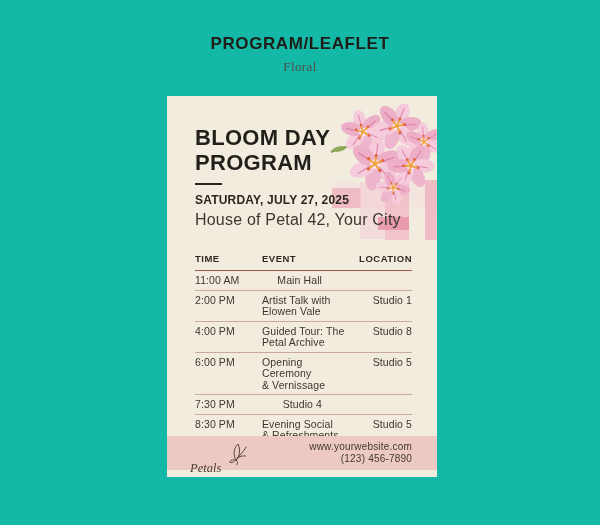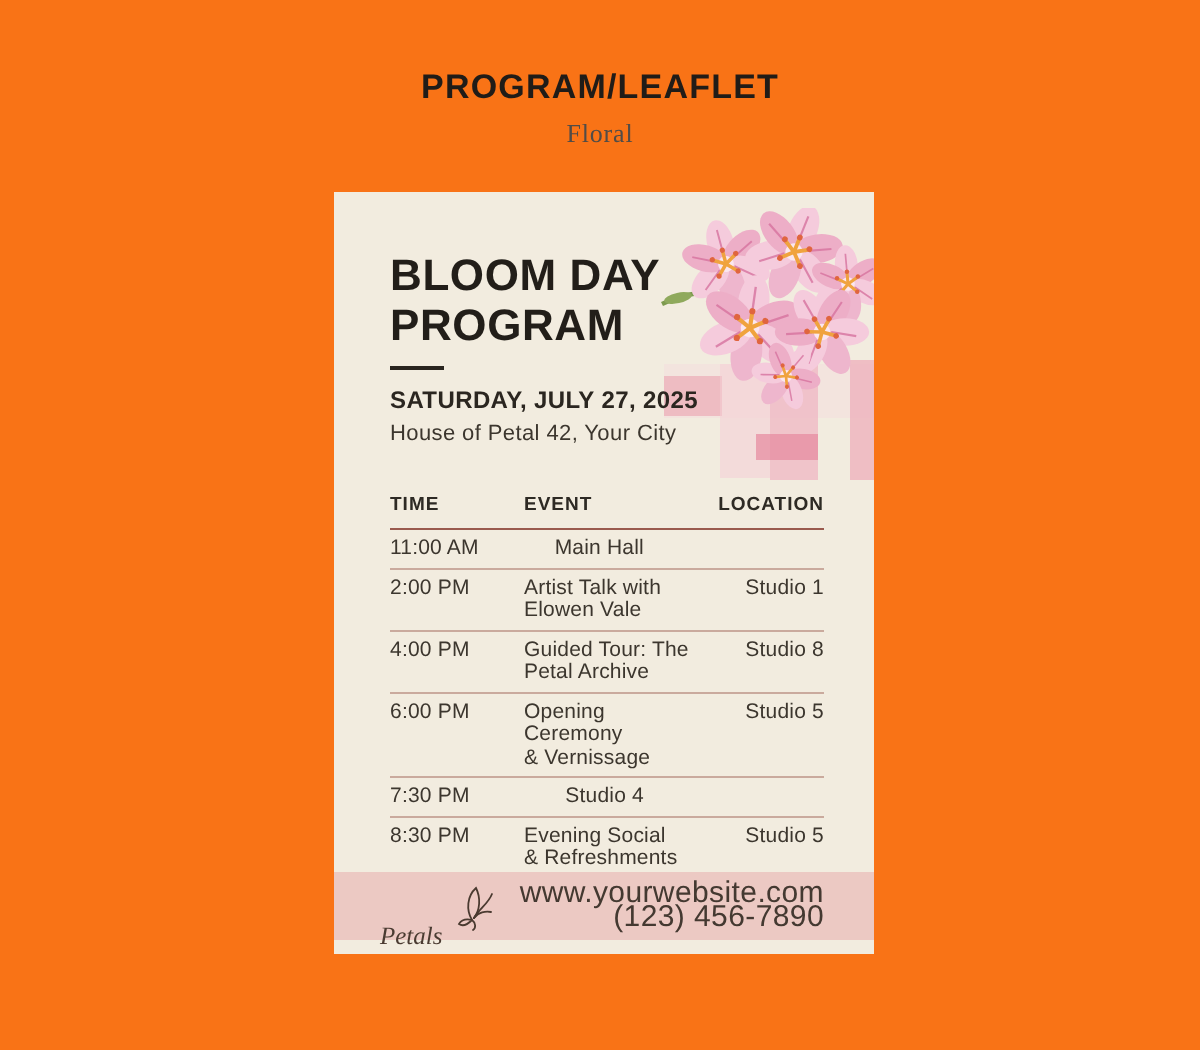--- a/index.html
+++ b/index.html
@@ -3,21 +3,21 @@
 <meta charset="utf-8">
 <style>
   html,body{margin:0;padding:0;}
   body{
     width:600px;height:525px;
     background:#c99c93;
     font-family:"Liberation Sans", sans-serif;
     -webkit-font-smoothing:antialiased;
     overflow:hidden;
   }
-  .stage{position:relative;width:600px;height:525px;background:#f97316;}
+  .stage{position:relative;width:600px;height:525px;background:#14b8a6;}
 
   
   .page-header{position:absolute;top:34px;left:0;width:600px;text-align:center;}
   .page-title{
     font-size:17px;font-weight:700;letter-spacing:.6px;color:#201c18;
   }
   .page-subtitle{
     margin-top:5px;
     font-family:"Liberation Serif", serif;
     font-size:13px;color:#514c47;letter-spacing:.4px;
@@ -38,21 +38,21 @@
   .mz4{left:211px;top:121px;width:31px;height:13px;background:rgba(229,137,158,.7);}
   .mz5{left:258px;top:84px;width:12px;height:60px;background:rgba(236,166,182,.65);}
   .mz6{left:165px;top:86px;width:105px;height:27px;background:rgba(246,214,220,.35);}
   .flower-svg{position:absolute;left:160px;top:8px;}
 
   
   .card-content{position:relative;padding:29px 25px 0 28px;}
   .headline{color:#221e19;font-weight:700;font-size:22px;line-height:25px;letter-spacing:.3px;}
   .title-rule{width:27px;height:2px;background:#2a251f;margin-top:8px;}
   .date-line{margin-top:8px;font-size:12px;font-weight:700;color:#2b2620;letter-spacing:.2px;}
-  .venue-line{margin-top:4px;font-size:11px;color:#3c362e;letter-spacing:.2px;}
+  .venue-line{margin-top:4px;font-size:16px;color:#3c362e;letter-spacing:.2px;}
 
   
   .schedule{margin-top:24px;width:217px;color:#3c362e;}
   .shead{
     display:flex;align-items:flex-end;
     font-size:9.5px;font-weight:700;letter-spacing:.5px;color:#2e2a24;
     padding-bottom:6px;border-bottom:1.5px solid #9a5a4e;
   }
   .srow{
     display:flex;align-items:flex-start;
@@ -70,21 +70,21 @@
     position:absolute;left:0;right:0;bottom:7px;height:34px;
     background:#ecc9c3;
     display:flex;align-items:center;justify-content:space-between;
     padding:0 25px 0 23px;box-sizing:border-box;
   }
   .brand{display:flex;align-items:center;gap:3px;}
   .brand-name{
     font-family:"Liberation Serif", serif;font-style:italic;
     font-size:12.5px;color:#4a3b31;margin-top:31px;
   }
-  .contact{text-align:right;font-size:15px;line-height:12px;color:#443931;letter-spacing:.2px;}
+  .contact{text-align:right;font-size:10px;line-height:12px;color:#443931;letter-spacing:.2px;}
 </style>
 </head>
 <body>
 
 <div class="stage">
 
   <div class="page-header">
     <div class="page-title">PROGRAM/LEAFLET</div>
     <div class="page-subtitle">Floral</div>
   </div>

